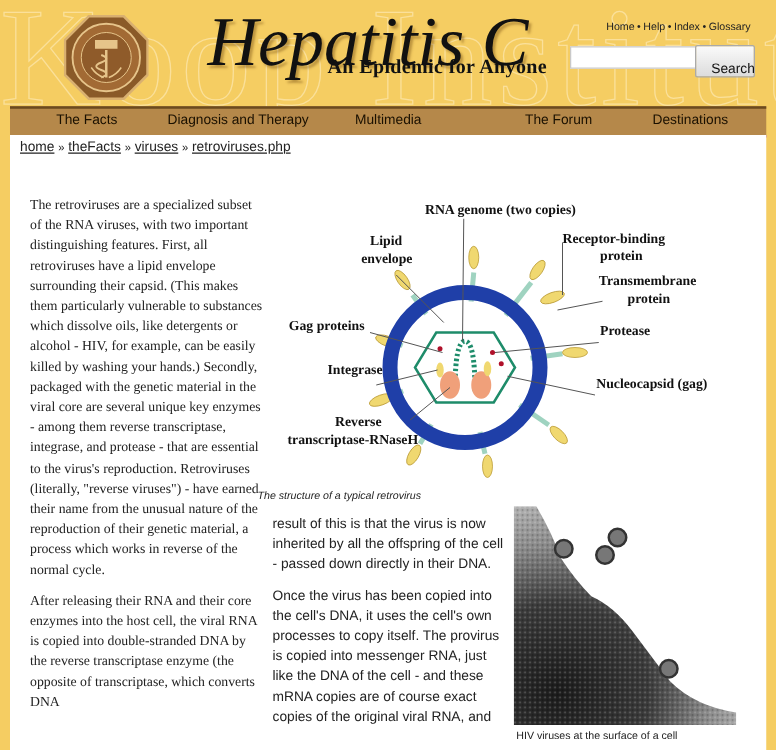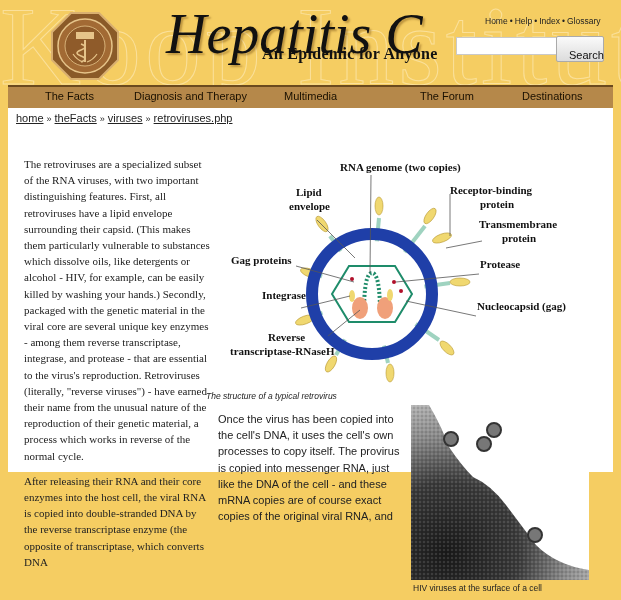--- a/index.html
+++ b/index.html
@@ -45,21 +45,21 @@
   }
   .navbar {
     position:absolute; left:8px; top:85px; width:605px; height:21px;
     background:#B5884A; border-top:2px solid #6b4a1e; border-bottom:2px solid #a21caf;
     display:flex; align-items:center;
   }
   .navbar a {
     position:absolute; top:3px; font-size:11px; color:#1a1000; text-decoration:none;
   }
   .content {
-    position:absolute; left:8px; top:108px; width:605px; height:364px; background:#fff;
+    position:absolute; left:8px; top:108px; width:605px; height:492px; background:#fff;
   }
   .breadcrumb { position:absolute; left:8px; top:4px; font-size:11px; color:#222; }
   .breadcrumb a { color:#222; text-decoration:underline; }
   .breadcrumb .sep { font-size:9px; margin:0 3px; }
   .page-title { position:absolute; left:16px; top:20px; font-size:18px; font-weight:bold; color:#111; margin:0; }
   .col1 { position:absolute; left:16px; top:48px; width:186px; font-size:11px; line-height:16.2px; color:#222; }
   .col1 p { margin:0 0 9px 0;font-family:Liberation Serif, serif; }
   .diagram { position:absolute; left:206px; top:50px; width:380px; height:232px; }
   .fig-caption1 { position:absolute; left:198px; top:283px; font-size:8.5px; color:#222;font-style:italic; }
   .col2 { position:absolute; left:210px; top:303px; width:186px; font-size:11px; line-height:16.2px; color:#222; }
@@ -173,20 +173,21 @@
     <text x="266" y="110">Protease</text>
     <text x="48" y="141">Integrase</text>
     <text x="263" y="152">Nucleocapsid (gag)</text>
     <text x="54" y="183">Reverse</text>
     <text x="16" y="197">transcriptase-RNaseH</text>
   </svg>
 
   <div class="fig-caption1">The structure of a typical retrovirus</div>
 
   <div class="col2">
+    <p>result of this is that the virus is now inherited by all the offspring of the cell - passed down directly in their DNA.</p>
     <p>Once the virus has been copied into the cell's DNA, it uses the cell's own processes to copy itself. The provirus is copied into messenger RNA, just like the DNA of the cell - and these mRNA copies are of course exact copies of the original viral RNA, and</p>
   </div>
 
   <svg class="photo" viewBox="0 0 178 175">
     <defs>
       <radialGradient id="cellg" cx="20%" cy="85%" r="90%">
         <stop offset="0%" stop-color="#1a1a1a"></stop>
         <stop offset="45%" stop-color="#3a3a3a"></stop>
         <stop offset="75%" stop-color="#8a8a8a"></stop>
         <stop offset="100%" stop-color="#b8b8b8"></stop>

